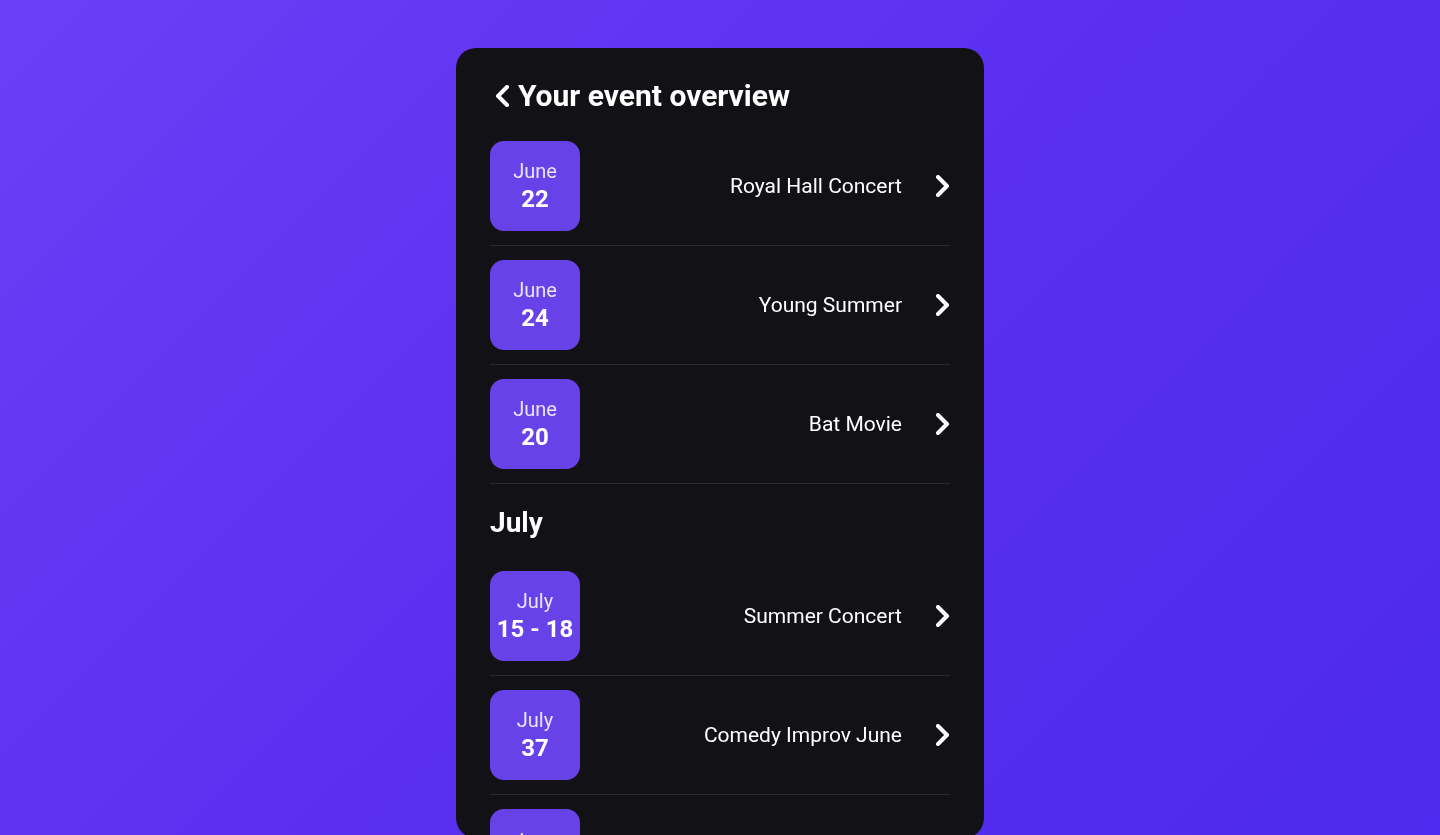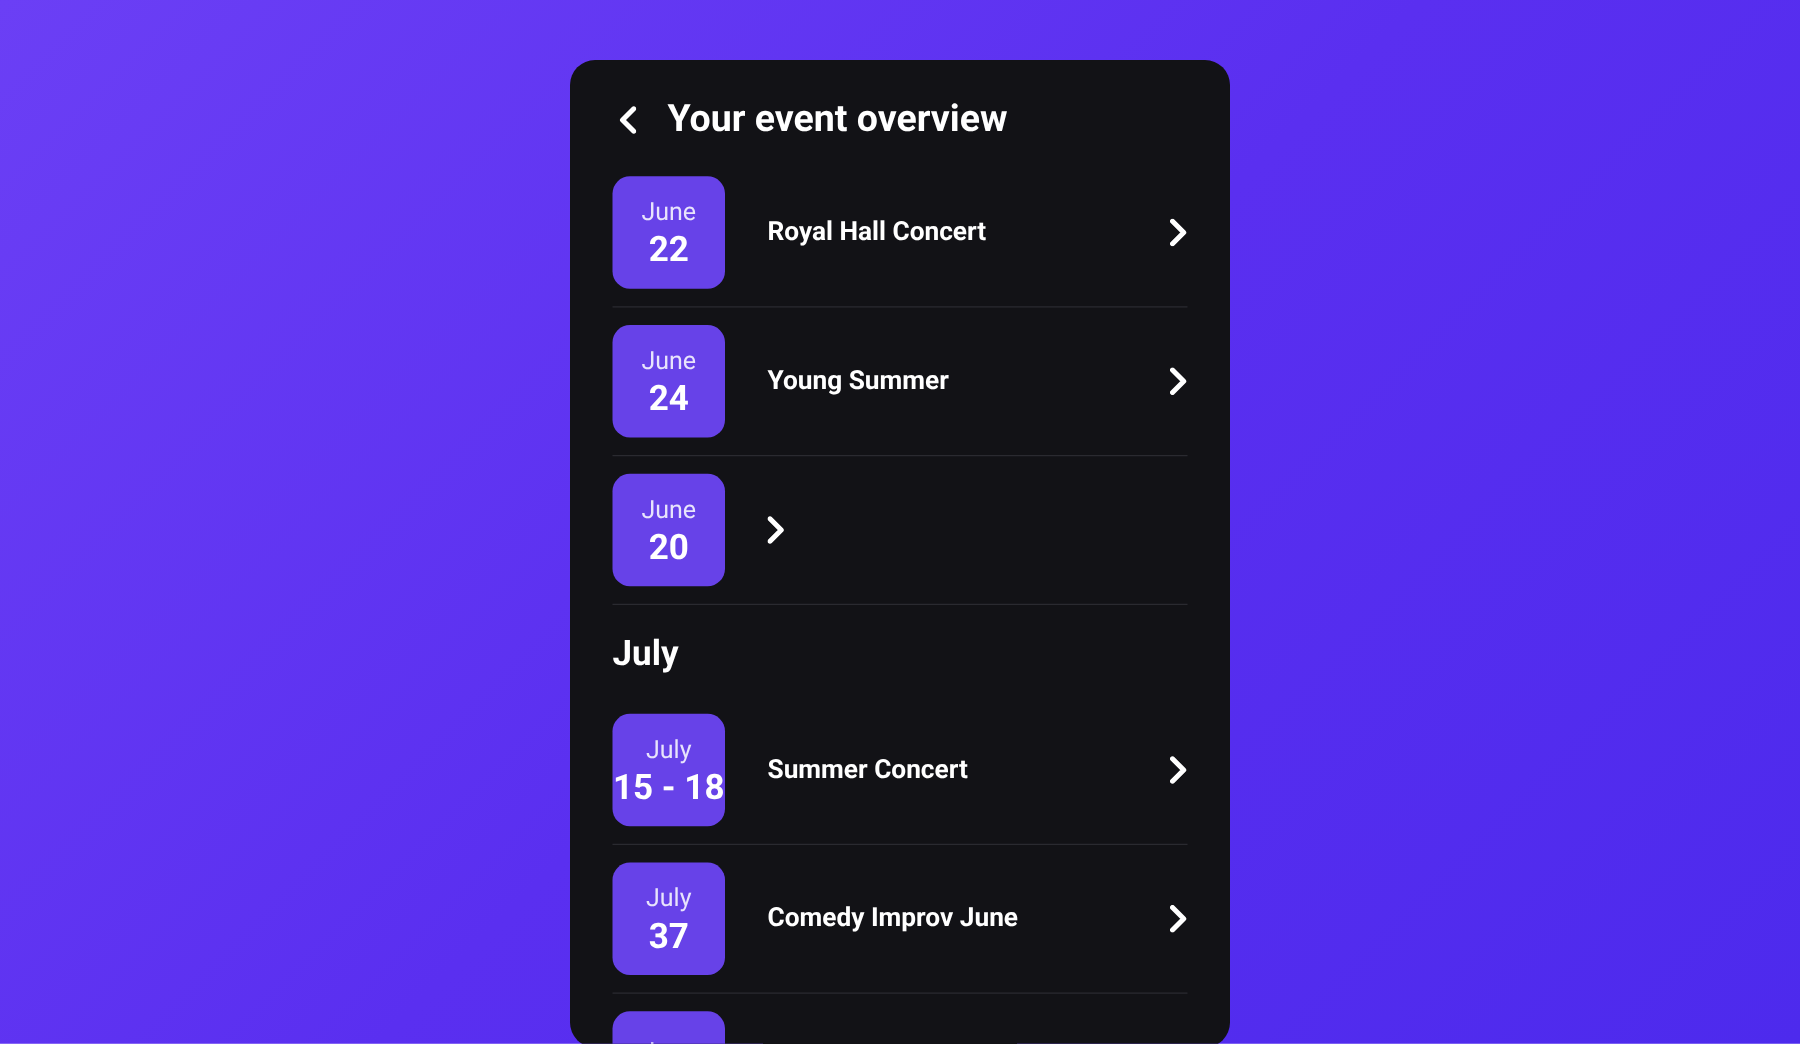--- a/index.html
+++ b/index.html
@@ -26,21 +26,21 @@
       border-radius: 20px;
       padding: 30px 34px;
       color: #ffffff;
       overflow: hidden;
       height: 790px;
     }
 
     .card-header {
       display: flex;
       align-items: center;
-      gap: 20px;
+      gap: 4px;
       margin-bottom: 28px;
     }
 
     .back-button {
       display: flex;
       align-items: center;
       justify-content: center;
       cursor: pointer;
       width: 24px;
       height: 24px;
@@ -88,30 +88,31 @@
     }
 
     .date-month {
       font-size: 20px;
       font-weight: 400;
       color: #e8e4fc;
       margin-bottom: 2px;
     }
 
     .date-day {
-      font-size: 28px;
+      font-size: 24px;
       font-weight: 700;
       color: #ffffff;
     }
 
     .event-title {
       font-size: 21px;
-      font-weight: 700;
+      font-weight: 400;
       color: #ffffff;
       flex-grow: 1;
+      text-align: right;
     }
 
     .chevron-right {
       flex-shrink: 0;
       display: flex;
       align-items: center;
       justify-content: center;
     }
 
     .chevron-right svg {
@@ -192,20 +193,21 @@
           <path d="M2 2L11 11L2 20" stroke="#ffffff" stroke-width="4" stroke-linecap="round" stroke-linejoin="round"></path>
         </svg>
       </div>
     </div>
 
     <div class="event-item">
       <div class="date-badge">
         <span class="date-month">June</span>
         <span class="date-day">20</span>
       </div>
+      <div class="event-title">Bat Movie</div>
       <div class="chevron-right">
         <svg viewBox="0 0 14 22" fill="none">
           <path d="M2 2L11 11L2 20" stroke="#ffffff" stroke-width="4" stroke-linecap="round" stroke-linejoin="round"></path>
         </svg>
       </div>
     </div>
 
     <div class="month-header">July</div>
 
     <div class="event-item">

